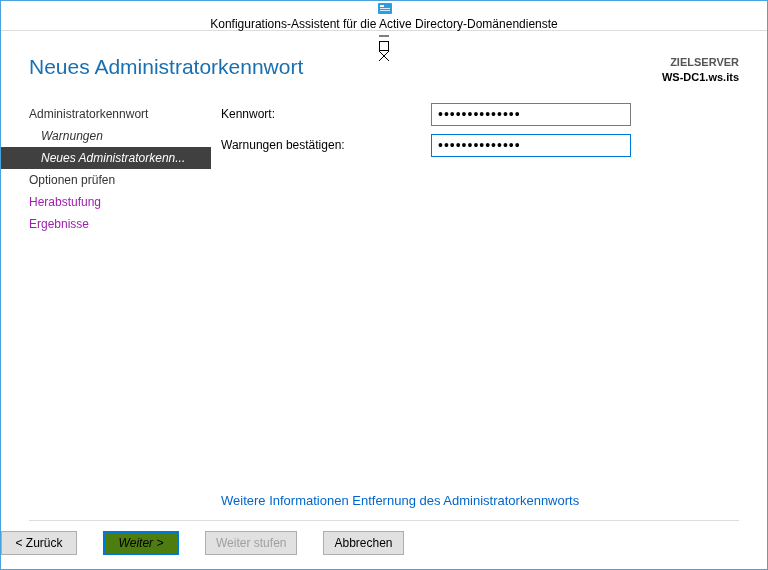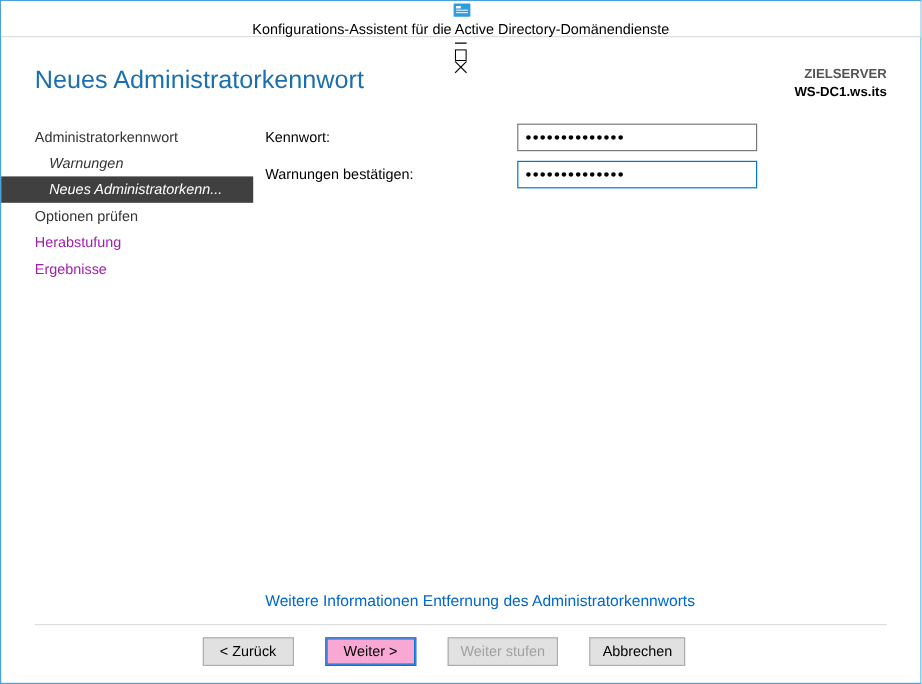--- a/index.html
+++ b/index.html
@@ -24,23 +24,23 @@
   .sidebar li.disabled { color: #a21caf; }
   .content { flex: 1; padding: 0 28px 0 10px; display: flex; flex-direction: column; }
   .form-row { display: flex; align-items: center; margin-bottom: 8px; }
   .form-row label { width: 210px; color: #000; font-size: 12px; }
   .form-row input[type="password"] { width: 200px; height: 23px; border: 1px solid #7a7a7a; padding: 2px 6px; font-size: 14px; letter-spacing: 1px; outline: none; }
   .form-row input[type="password"]:focus,
   .form-row input[type="password"].focused { border: 1px solid #0078d7; }
   .filler { flex: 1; }
   .info-link { color: #0066cc; font-size: 13px; padding: 8px 0 8px 0; cursor: pointer; }
   .sep { height: 1px; background: #ddd; margin: 4px 28px 10px 28px; }
-  .footer { display: flex; justify-content: center; gap: 26px; padding: 0 28px 6px 0; }
+  .footer { display: flex; justify-content: flex-start; gap: 26px; padding: 0 28px 6px 0; }
   .btn { height: 24px; min-width: 76px; padding: 0 10px; border: 1px solid #adadad; background: #e1e1e1; font-size: 12px; font-family: inherit; color: #000; cursor: default; }
-  .btn.primary { border: 1px solid #0078d7; box-shadow: inset 0 0 0 1px #0078d7; background: #f9a8d4; }
+  .btn.primary { border: 1px solid #0078d7; box-shadow: inset 0 0 0 1px #0078d7; background: #4d7c0f; font-style: italic; }
   .btn:disabled { color: #a0a0a0; }
 </style>
 </head>
 <body>
 
 <div class="window">
 
   <div class="titlebar">
     <span class="icon">
       <svg width="16" height="16" viewBox="0 0 16 16">

